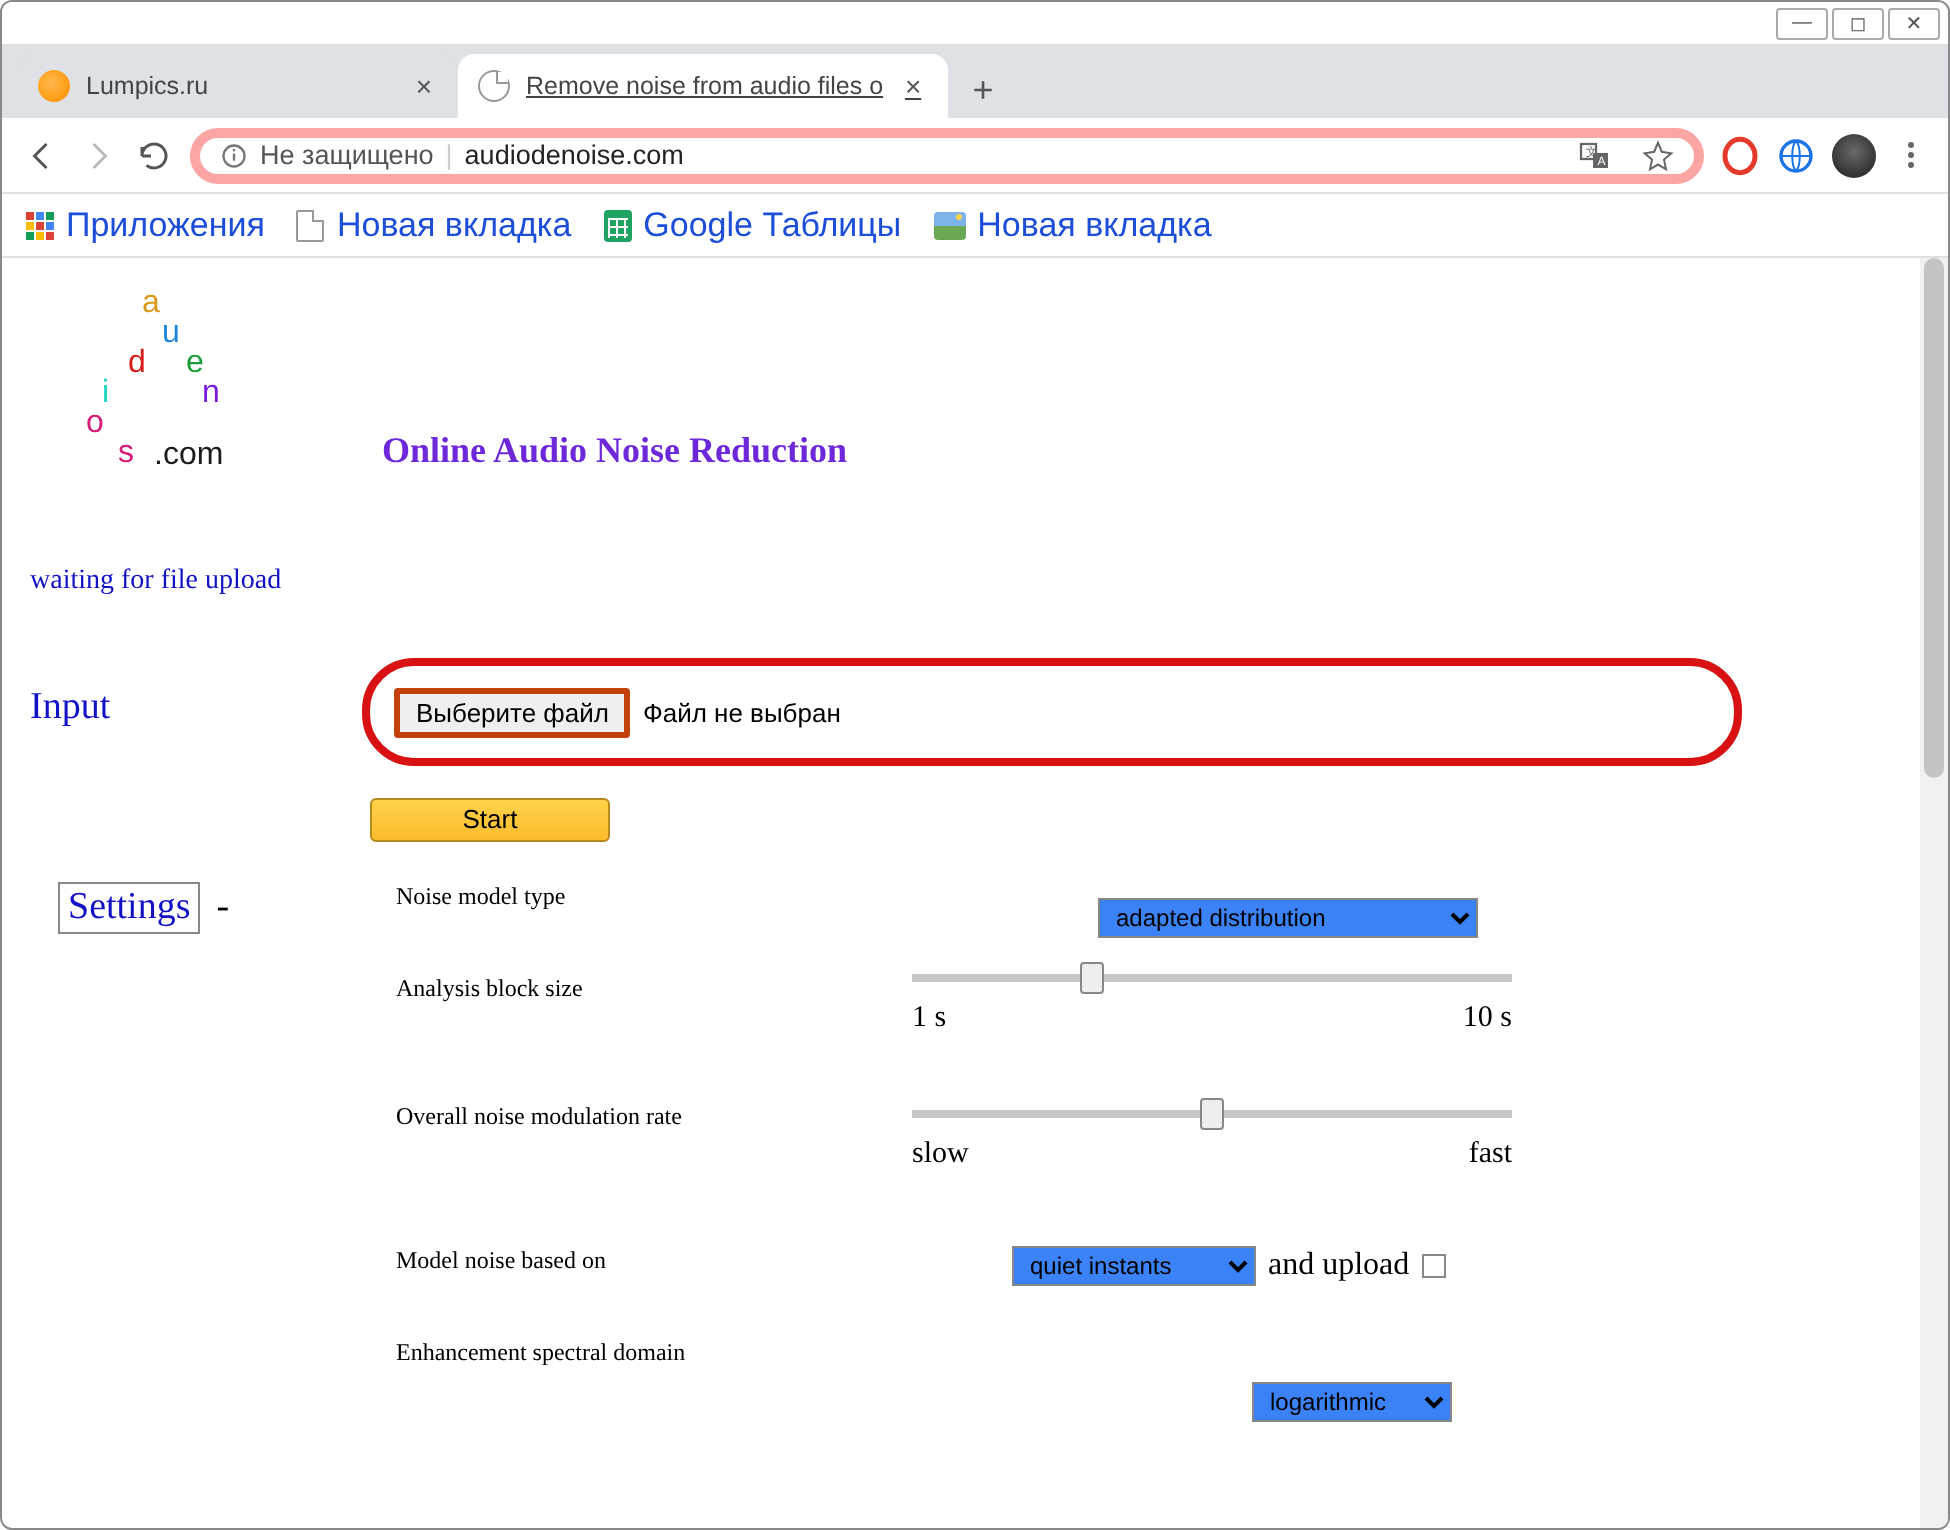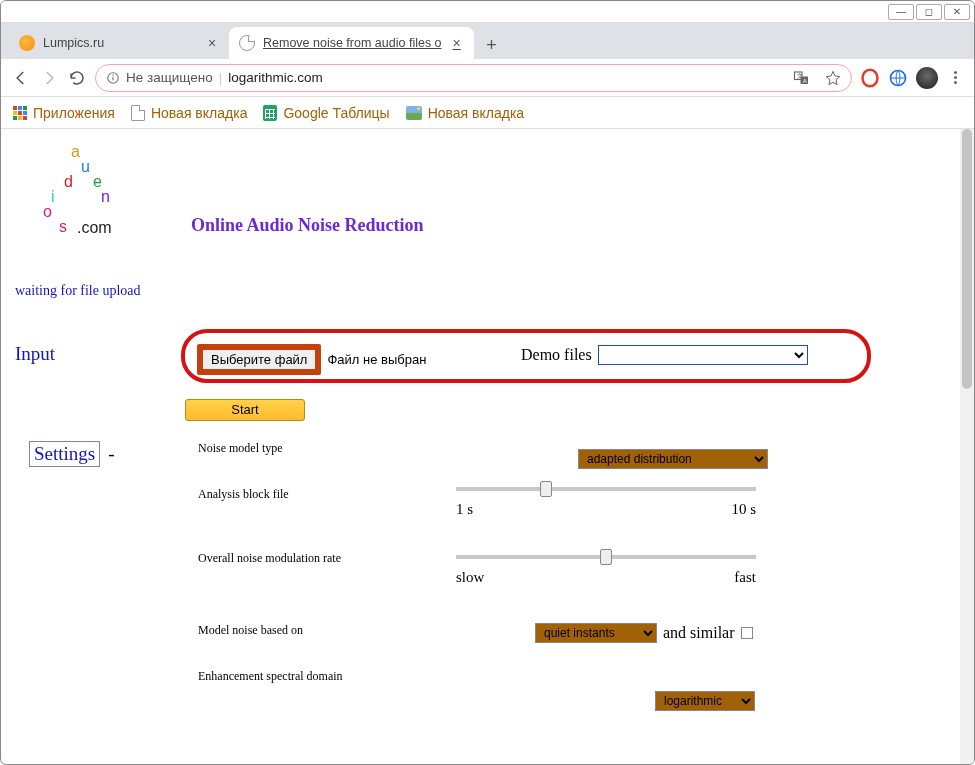--- a/index.html
+++ b/index.html
@@ -97,21 +97,21 @@
   }
   .nav-icon {
     width: 20px; height: 20px;
     display: flex; align-items: center; justify-content: center;
     color: #666;
   }
   .nav-icon.disabled { color: #bbb; }
   .url-bar {
     flex: 1;
     height: 28px;
-    border: 1px solid #fca5a5;
+    border: 5px solid #fca5a5;
     border-radius: 14px;
     display: flex;
     align-items: center;
     padding: 0 10px;
     gap: 6px;
     font-size: 13.5px;
     color: #555;
   }
   .url-bar .insecure { display: flex; align-items: center; gap: 6px; }
   .url-bar .sep { color: #ccc; }
@@ -127,22 +127,22 @@
   .three-dots span { width: 3px; height: 3px; background: #666; border-radius: 50%; }
   
   .bookmarks-row {
     height: 32px;
     background: #fff;
     display: flex;
     align-items: center;
     padding: 0 12px;
     gap: 16px;
     border-bottom: 1px solid #e0e0e0;
-    font-size: 14px;
-    color: #a16207;
+    font-size: 17px;
+    color: #1d4ed8;
   }
   .bm-item { display: flex; align-items: center; gap: 6px; }
   .apps-icon {
     width: 14px; height: 14px;
     display: grid; grid-template-columns: repeat(3,1fr); grid-template-rows: repeat(3,1fr);
     gap: 1px;
   }
   .apps-icon span { background: #666; }
   .apps-icon span:nth-child(1){background:#da4336}
   .apps-icon span:nth-child(2){background:#4285f4}
@@ -239,21 +239,21 @@
     align-items: center;
     gap: 6px;
     position: absolute;
     left: 196px; top: 215px;
   }
   .file-btn {
     font-family: Arial, sans-serif;
     font-size: 13px;
     padding: 2px 8px;
     background: #efefef;
-    border: 6px solid #c2410c;
+    border: 3px solid #c2410c;
     border-radius: 2px;
   }
   .file-name { font-family: Arial, sans-serif; font-size: 13px; }
   .demo-group {
     position: absolute;
     left: 520px; top: 216px;
     display: flex; align-items: center; gap: 6px;
   }
   .demo-select {
     width: 210px; height: 20px;
@@ -295,23 +295,22 @@
   }
   .setting-control {
     position: absolute;
     left: 455px;
   }
   .select-generic {
     font-family: Arial, sans-serif;
     font-size: 12px;
     height: 20px;
     border: 1px solid #888;
-    background: #a16207;
+    background: #3b82f6;
     padding: 0 4px;
-    margin-left: 29px;
   }
   .slider-track {
     width: 300px; height: 4px;
     background: #c8c8c8;
     position: relative;
     margin-top: 4px;
   }
   .slider-thumb {
     position: absolute;
     top: -6px;
@@ -378,21 +377,21 @@
     <div class="url-bar">
       <span class="insecure">
         <svg width="14" height="14" viewBox="0 0 24 24">
             <circle cx="12" cy="12" r="9" fill="none" stroke="#777" stroke-width="2"></circle>
             <rect x="11" y="10" width="2" height="6" fill="#777"></rect>
             <rect x="11" y="6" width="2" height="2" fill="#777"></rect>
           </svg>
         <span>Не защищено</span>
       </span>
       <span class="sep">|</span>
-      <span class="domain">logarithmic.com</span>
+      <span class="domain">audiodenoise.com</span>
       <span style="flex:1"></span>
       <span class="translate-icon">
         <svg width="18" height="18" viewBox="0 0 24 24">
             <rect x="2" y="4" width="10" height="10" fill="none" stroke="#666" stroke-width="1.5"></rect>
             <rect x="10" y="10" width="10" height="10" fill="#666"></rect>
             <text x="5" y="12" font-size="8" fill="#666">文</text>
             <text x="13" y="18" font-size="8" fill="#fff">A</text>
           </svg>
       </span>
       <span class="star-icon" style="margin-left:8px">
@@ -472,42 +471,36 @@
 
     <div class="highlight-capsule"></div>
 
     <div class="section-row input-row">
       <div class="section-label">Input</div>
     </div>
     <div class="file-widget">
       <div class="file-btn">Выберите файл</div>
       <span class="file-name">Файл не выбран</span>
     </div>
-    <div class="demo-group">
-      <span>Demo files</span>
-      <select class="demo-select">
-        <option></option>
-      </select>
-    </div>
 
     <div class="start-btn">Start</div>
 
     <div class="settings-row">
       <span class="settings-label-box">Settings</span>
       <span class="settings-dash">-</span>
     </div>
 
     <div class="setting-line" style="top:312px">Noise model type</div>
     <div class="setting-control" style="top:320px;left:548px">
       <select class="select-generic" style="width:190px">
         <option>adapted distribution</option>
       </select>
     </div>
 
-    <div class="setting-line" style="top:358px">Analysis block file</div>
+    <div class="setting-line" style="top:358px">Analysis block size</div>
     <div class="setting-control" style="top:354px">
       <div class="slider-track">
         <div class="slider-thumb" style="left:28%"></div>
       </div>
       <div class="slider-labels">
         <span>1 s</span>
         <span>10 s</span>
       </div>
     </div>
 
@@ -520,21 +513,21 @@
         <span>slow</span>
         <span>fast</span>
       </div>
     </div>
 
     <div class="setting-line" style="top:494px">Model noise based on</div>
     <div class="setting-control inline-group" style="top:494px;left:505px">
       <select class="select-generic" style="width:122px">
         <option>quiet instants</option>
       </select>
-      <span class="and-similar">and similar</span>
+      <span class="and-similar">and upload</span>
       <div class="checkbox-box"></div>
     </div>
 
     <div class="setting-line" style="top:540px;width:200px">Enhancement spectral domain</div>
     <div class="setting-control" style="top:562px;left:625px">
       <select class="select-generic" style="width:100px">
         <option>logarithmic</option>
       </select>
     </div>
 

